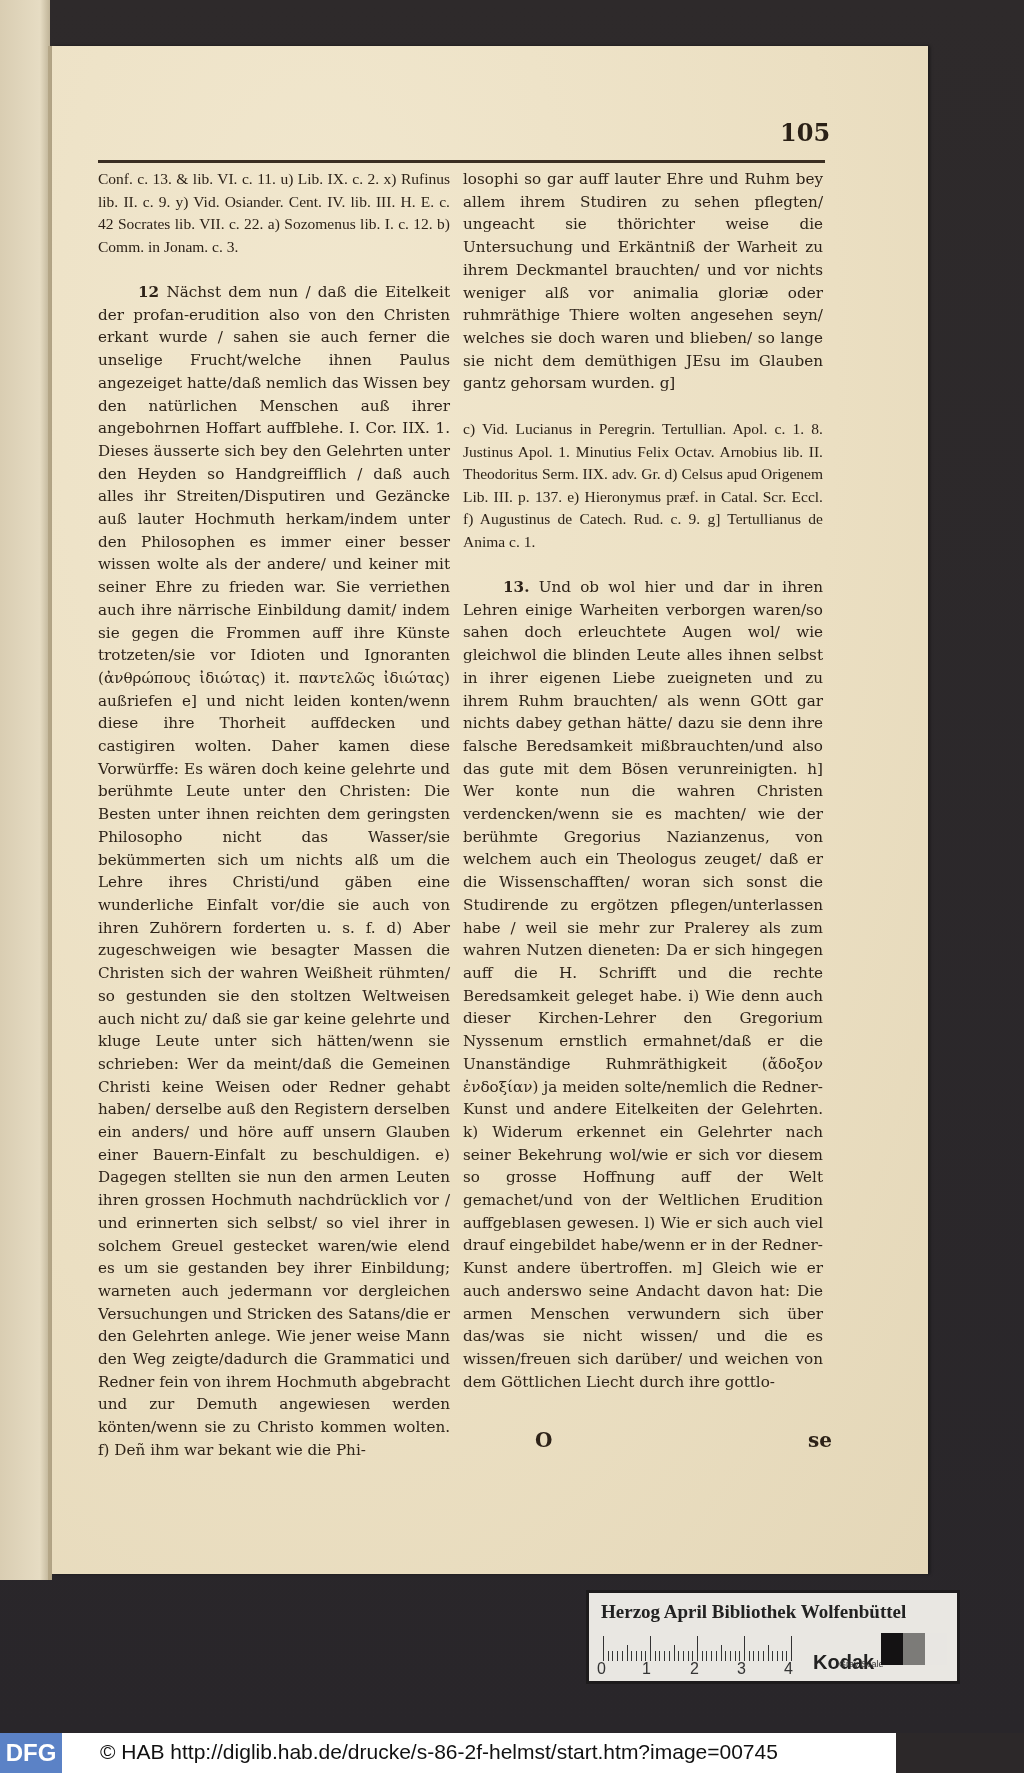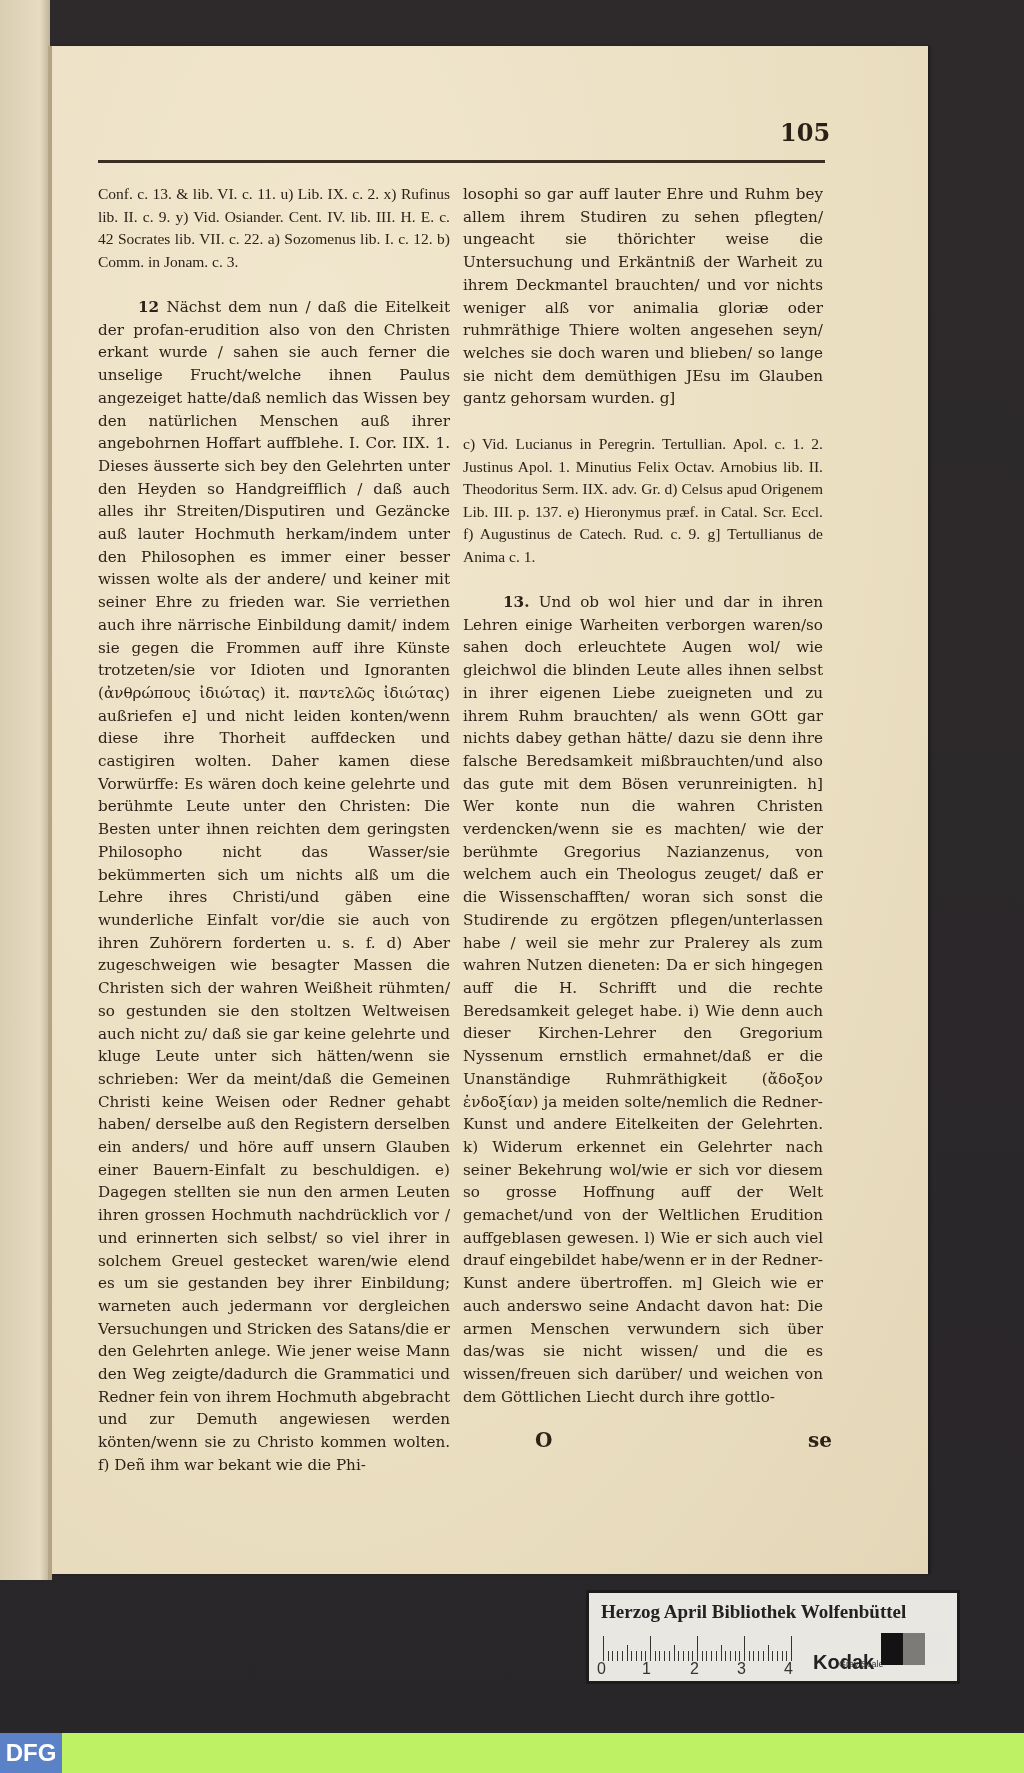--- a/index.html
+++ b/index.html
@@ -7,39 +7,39 @@
   .backdrop{position:absolute;left:0;top:0;width:1024px;height:1733px;background:linear-gradient(180deg,#2e2a2b 0%,#29262a 100%);}
   .left-page{position:absolute;left:0;top:0;width:50px;height:1580px;background:linear-gradient(90deg,#d9cdb2 0%,#e6dcc3 80%,#bfb397 100%);}
   .spine{position:absolute;left:48px;top:46px;width:4px;height:1534px;background:#b4a687;}
   .page{position:absolute;left:52px;top:46px;width:876px;height:1528px;background:#ede2c7;
         background-image:radial-gradient(ellipse at 30% 20%,#f1e7ce 0%,#ebdfc2 60%,#e4d7b8 100%);
         box-shadow:2px 0 3px rgba(0,0,0,0.4);}
   .header{position:absolute;left:225px;top:116px;width:600px;height:40px;}
   .running-title{position:absolute;left:0;top:0;font-family:"DejaVu Serif",serif;font-weight:bold;font-size:26px;color:#2a2016;letter-spacing:0.5px;white-space:nowrap;}
   .page-number{position:absolute;left:555px;top:2px;font-size:24px;color:#2a2016;font-weight:bold;}
   .rule{position:absolute;left:98px;top:160px;width:727px;height:3px;background:#3a2e22;}
-  .col{position:absolute;font-size:15.2px;line-height:22.7px;color:#2d2218;text-align:justify;margin-top:15px;}
+  .col{position:absolute;font-size:15.2px;line-height:22.7px;color:#2d2218;text-align:justify;}
   .col p{margin:0;}
   .col .fn{font-family:"Liberation Serif",serif;font-size:15.5px;line-height:22.5px;}
   .col-left{left:98px;top:168px;width:352px;}
   .col-right{left:463px;top:168px;width:360px;}
   .para-num{font-weight:bold;}
   .para{text-indent:40px;}
   .gap{height:23px;}
   .catch{position:absolute;font-size:20px;color:#2d2218;font-weight:bold;}
   .scale-card{position:absolute;left:586px;top:1590px;width:374px;height:94px;background:#e9e7e2;border:3px solid #1d1b1c;box-sizing:border-box;}
   .scale-title{position:absolute;left:12px;top:8px;font-family:"Liberation Serif",serif;font-weight:bold;font-size:19px;color:#222;white-space:nowrap;}
   .ruler{position:absolute;left:14px;top:43px;width:190px;height:25px;}
   .ruler .tick{position:absolute;bottom:0;width:1px;background:#333;}
   .ruler-labels{position:absolute;left:8px;top:67px;width:210px;height:18px;}
   .ruler-labels span{position:absolute;font-family:"Liberation Sans",sans-serif;font-size:16px;color:#333;}
   .kodak{position:absolute;left:224px;top:42px;font-family:"Liberation Sans",sans-serif;font-weight:bold;font-size:20px;color:#222;margin-top:16px;}
   .kodak-sub{position:absolute;left:238px;top:66px;font-family:"Liberation Sans",sans-serif;font-size:9px;color:#333;margin-left:12px;}
   .swatch{position:absolute;top:40px;width:22px;height:32px;}
-  .footer{position:absolute;left:0;top:1733px;width:1024px;height:40px;background:#bef264;}
+  .footer{position:absolute;left:0;top:1733px;width:896px;height:40px;background:#ffffff;}
   .dfg{position:absolute;left:0;top:0;width:62px;height:40px;background:#5b82c6;color:#fff;font-family:"Liberation Sans",sans-serif;font-weight:bold;font-size:24px;line-height:40px;text-align:center;}
   .copyright{position:absolute;left:100px;top:7px;font-family:"Liberation Sans",sans-serif;font-size:21px;color:#111;white-space:nowrap;}
 </style>
 </head>
 <body>
 
 <div class="backdrop"></div>
 <div class="left-page"></div>
 <div class="spine"></div>
 
@@ -55,21 +55,21 @@
   <div class="gap"></div>
   <p class="para">
     <span class="para-num">12</span>
     <span>Nächst dem nun / daß die Eitelkeit der profan-erudition also von den Christen erkant wurde / sahen sie auch ferner die unselige Frucht/welche ihnen Paulus angezeiget hatte/daß nemlich das Wissen bey den natürlichen Menschen auß ihrer angebohrnen Hoffart auffblehe. I. Cor. IIX. 1. Dieses äusserte sich bey den Gelehrten unter den Heyden so Handgreifflich / daß auch alles ihr Streiten/Disputiren und Gezäncke auß lauter Hochmuth herkam/indem unter den Philosophen es immer einer besser wissen wolte als der andere/ und keiner mit seiner Ehre zu frieden war. Sie verriethen auch ihre närrische Einbildung damit/ indem sie gegen die Frommen auff ihre Künste trotzeten/sie vor Idioten und Ignoranten (ἀνθρώπους ἰδιώτας) it. παντελῶς ἰδιώτας) außriefen e] und nicht leiden konten/wenn diese ihre Thorheit auffdecken und castigiren wolten. Daher kamen diese Vorwürffe: Es wären doch keine gelehrte und berühmte Leute unter den Christen: Die Besten unter ihnen reichten dem geringsten Philosopho nicht das Wasser/sie bekümmerten sich um nichts alß um die Lehre ihres Christi/und gäben eine wunderliche Einfalt vor/die sie auch von ihren Zuhörern forderten u. s. f. d) Aber zugeschweigen wie besagter Massen die Christen sich der wahren Weißheit rühmten/ so gestunden sie den stoltzen Weltweisen auch nicht zu/ daß sie gar keine gelehrte und kluge Leute unter sich hätten/wenn sie schrieben: Wer da meint/daß die Gemeinen Christi keine Weisen oder Redner gehabt haben/ derselbe auß den Registern derselben ein anders/ und höre auff unsern Glauben einer Bauern-Einfalt zu beschuldigen. e) Dagegen stellten sie nun den armen Leuten ihren grossen Hochmuth nachdrücklich vor / und erinnerten sich selbst/ so viel ihrer in solchem Greuel gestecket waren/wie elend es um sie gestanden bey ihrer Einbildung; warneten auch jedermann vor dergleichen Versuchungen und Stricken des Satans/die er den Gelehrten anlege. Wie jener weise Mann den Weg zeigte/dadurch die Grammatici und Redner fein von ihrem Hochmuth abgebracht und zur Demuth angewiesen werden könten/wenn sie zu Christo kommen wolten. f) Deñ ihm war bekant wie die Phi-</span>
   </p>
 </div>
 
 <div class="col col-right">
   <p>losophi so gar auff lauter Ehre und Ruhm bey allem ihrem Studiren zu sehen pflegten/ ungeacht sie thörichter weise die Untersuchung und Erkäntniß der Warheit zu ihrem Deckmantel brauchten/ und vor nichts weniger alß vor animalia gloriæ oder ruhmräthige Thiere wolten angesehen seyn/ welches sie doch waren und blieben/ so lange sie nicht dem demüthigen JEsu im Glauben gantz gehorsam wurden. g]</p>
   <div class="gap"></div>
-  <p class="fn">c) Vid. Lucianus in Peregrin. Tertullian. Apol. c. 1. 2. Justinus Apol. 1. Minutius Felix Octav. Arnobius lib. II. Theodoritus Serm. IIX. adv. Gr. d) Celsus apud Origenem Lib. III. p. 137. e) Hieronymus præf. in Catal. Scr. Eccl. f) Augustinus de Catech. Rud. c. 9. g] Tertullianus de Anima c. 1.</p>
+  <p class="fn">c) Vid. Lucianus in Peregrin. Tertullian. Apol. c. 1. 8. Justinus Apol. 1. Minutius Felix Octav. Arnobius lib. II. Theodoritus Serm. IIX. adv. Gr. d) Celsus apud Origenem Lib. III. p. 137. e) Hieronymus præf. in Catal. Scr. Eccl. f) Augustinus de Catech. Rud. c. 9. g] Tertullianus de Anima c. 1.</p>
   <div class="gap"></div>
   <p class="para">
     <span class="para-num">13.</span>
     <span>Und ob wol hier und dar in ihren Lehren einige Warheiten verborgen waren/so sahen doch erleuchtete Augen wol/ wie gleichwol die blinden Leute alles ihnen selbst in ihrer eigenen Liebe zueigneten und zu ihrem Ruhm brauchten/ als wenn GOtt gar nichts dabey gethan hätte/ dazu sie denn ihre falsche Beredsamkeit mißbrauchten/und also das gute mit dem Bösen verunreinigten. h] Wer konte nun die wahren Christen verdencken/wenn sie es machten/ wie der berühmte Gregorius Nazianzenus, von welchem auch ein Theologus zeuget/ daß er die Wissenschafften/ woran sich sonst die Studirende zu ergötzen pflegen/unterlassen habe / weil sie mehr zur Pralerey als zum wahren Nutzen dieneten: Da er sich hingegen auff die H. Schrifft und die rechte Beredsamkeit geleget habe. i) Wie denn auch dieser Kirchen-Lehrer den Gregorium Nyssenum ernstlich ermahnet/daß er die Unanständige Ruhmräthigkeit (ἄδοξον ἐνδοξίαν) ja meiden solte/nemlich die Redner-Kunst und andere Eitelkeiten der Gelehrten. k) Widerum erkennet ein Gelehrter nach seiner Bekehrung wol/wie er sich vor diesem so grosse Hoffnung auff der Welt gemachet/und von der Weltlichen Erudition auffgeblasen gewesen. l) Wie er sich auch viel drauf eingebildet habe/wenn er in der Redner-Kunst andere übertroffen. m] Gleich wie er auch anderswo seine Andacht davon hat: Die armen Menschen verwundern sich über das/was sie nicht wissen/ und die es wissen/freuen sich darüber/ und weichen von dem Göttlichen Liecht durch ihre gottlo-</span>
   </p>
 </div>
 
 <span class="catch" style="left:535px;top:1428px;">O</span>
 <span class="catch" style="left:808px;top:1428px;">se</span>
 
@@ -127,13 +127,14 @@
   </div>
   <span class="kodak">Kodak</span>
   <span class="kodak-sub">Gray Scale</span>
   <div class="swatch" style="left: 292px; background: rgb(20, 18, 19);"></div>
   <div class="swatch" style="left: 314px; background: rgb(124, 123, 120);"></div>
   <div class="swatch" style="left: 336px; background: rgb(232, 230, 226);"></div>
 </div>
 
 <div class="footer">
   <div class="dfg">DFG</div>
+  <span class="copyright">© HAB http://diglib.hab.de/drucke/s-86-2f-helmst/start.htm?image=00745</span>
 </div>
 
 </body></html>

